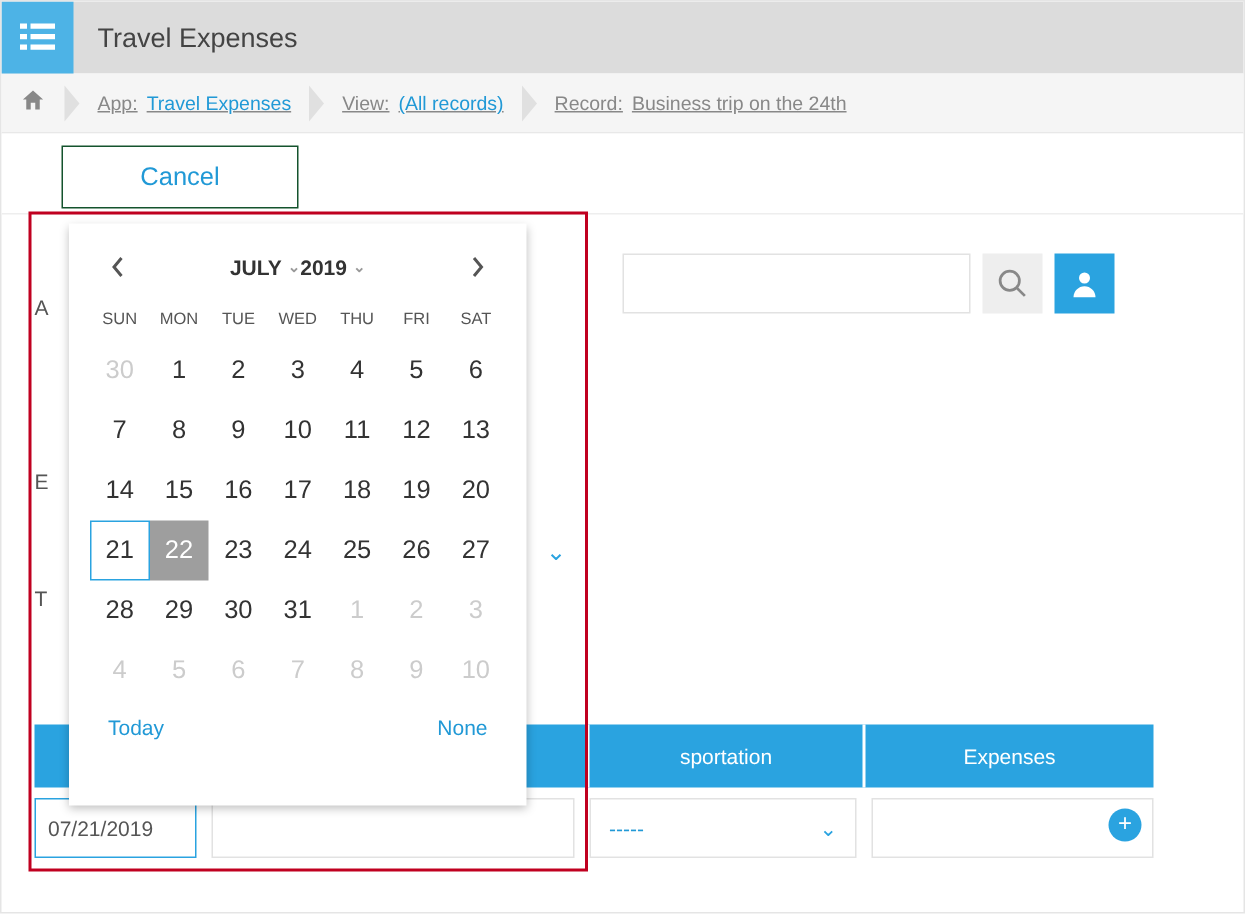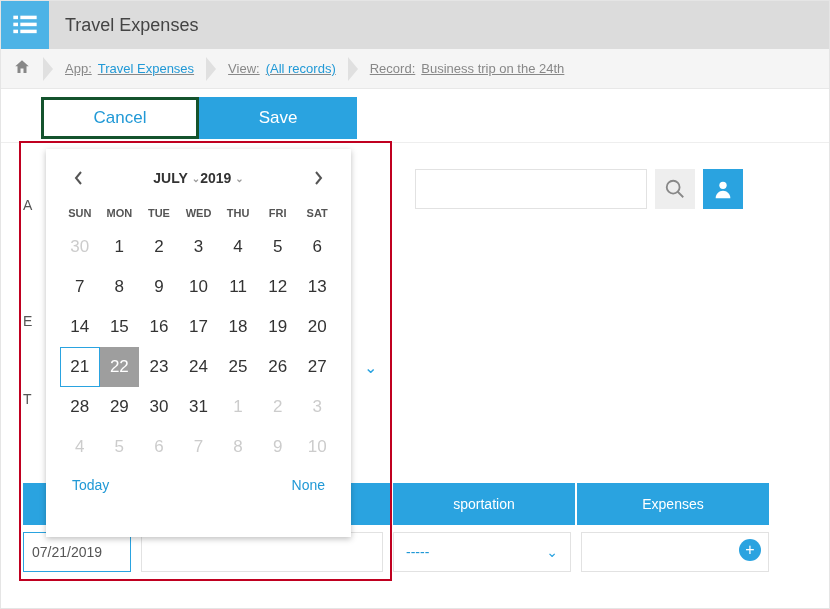--- a/index.html
+++ b/index.html
@@ -12,21 +12,21 @@
   
   .breadcrumb { height: 40px; background:#f5f5f5; display:flex; align-items:center; padding:0 12px; gap:6px; font-size:13px; color:#888; border-bottom:1px solid #e8e8e8;text-decoration:underline;}
   .breadcrumb .home svg{width:18px;height:18px;fill:#888;}
   .bc-link{ color:#2199d6; }
   .bc-label{ color:#888; }
   .bc-plain{ color:#888; }
   .bc-chevron{display:inline-block;width:0;height:0;border-top:12px solid transparent;border-bottom:12px solid transparent;border-left:10px solid #e0e0e0;margin:0 6px;}
   
   .actionbar{ background:#fff; height:54px; display:flex; align-items:flex-start; padding-left:40px; padding-top:8px; border-bottom:1px solid #eee;}
   .btn{ width:158px; height:42px; display:flex;align-items:center;justify-content:center; font-size:17px; cursor:pointer;}
-  .btn-cancel{ color:#2199d6; background:#fff; border:3px solid #14532d;}
+  .btn-cancel{ color:#2199d6; background:#fff; border:1px solid #14532d;}
   .btn-save{ color:#fff; background:#2aa3e0; border:none;}
   
   .form-area{ position:relative; padding:20px 30px; }
   .auth-group{ position:absolute; left:414px; top:168px; }
   .auth-label{ color:#666; font-size:14px; margin-bottom:8px;}
   .auth-row{ display:flex; gap:8px;}
   .auth-input{ width:232px; height:40px; border:1px solid #e2e2e2; background:#fff; padding:4px 8px; font-size:14px;}
   .auth-search{ width:40px;height:40px;background:#eee;border:none;display:flex;align-items:center;justify-content:center;}
   .auth-search svg{width:22px;height:22px;stroke:#888;fill:none;stroke-width:2;}
   .auth-person{ width:40px;height:40px;background:#2aa3e0;border:none;display:flex;align-items:center;justify-content:center;}
@@ -47,21 +47,21 @@
   .add-btn{ position:absolute; top:538px; right:68px; width:22px;height:22px;border-radius:50%;background:#2aa3e0;color:#fff;display:flex;align-items:center;justify-content:center;font-size:16px;border:none;}
   
   .datepicker{ position:absolute; left:45px; top:148px; width:305px; height:388px; background:#fff; box-shadow:0 2px 6px rgba(0,0,0,0.25); padding:20px 14px 14px 14px;}
   .dp-head{ display:flex; align-items:center; justify-content:space-between; padding:0 10px 12px 10px;}
   .dp-nav{ width:18px;height:18px; cursor:pointer; display:flex;align-items:center;justify-content:center;}
   .dp-nav svg{width:10px;height:14px;stroke:#555;stroke-width:2;fill:none;}
   .dp-title{ display:flex; font-size:14px; color:#333; font-weight:600;}
   .dp-title .sel{display:flex;align-items:center;gap:4px;}
   .dp-title .chev{font-size:10px;color:#999;}
   .dp-grid{ display:grid; grid-template-columns:repeat(7,1fr); text-align:center;}
-  .dp-dow{ font-size:11px; color:#555; font-weight:700; padding:8px 0;}
+  .dp-dow{ font-size:11px; color:#555; font-weight:400; padding:8px 0;}
   .dp-day{ font-size:17px; color:#333; padding:10px 0; cursor:pointer;}
   .dp-day.out{ color:#ccc;}
   .dp-day.today{ background:#9e9e9e; color:#fff;}
   .dp-day.selected{ border:1px solid #2aa3e0; color:#333; padding:9px 0;}
   .dp-foot{ display:flex; justify-content:space-between; padding:10px 12px 0 12px;}
   .dp-foot span{ color:#2199d6; font-size:14px; cursor:pointer;}
   
   .highlight-box{ position:absolute; left:18px; top:140px; width:373px; height:440px; border:2px solid #c00020; pointer-events:none;}
   
   .stray-chev{position:absolute;left:363px;top:357px;color:#2aa3e0;font-size:16px;}
@@ -97,21 +97,20 @@
   <span class="bc-chevron"></span>
   <span class="bc-label">View:</span>
   <span class="bc-link">(All records)</span>
   <span class="bc-chevron"></span>
   <span class="bc-label">Record:</span>
   <span class="bc-plain">Business trip on the 24th</span>
 </div>
 
 <div class="actionbar">
   <button class="btn btn-cancel">Cancel</button>
-  <button class="btn btn-save">Save</button>
 </div>
 
 <div class="form-area">
   <span class="bg-letter" style="top:54px">A</span>
   <span class="bg-letter" style="top:170px">E</span>
   <span class="bg-letter" style="top:248px">T</span>
 </div>
 
 <div class="auth-group">
   <div class="auth-row">

